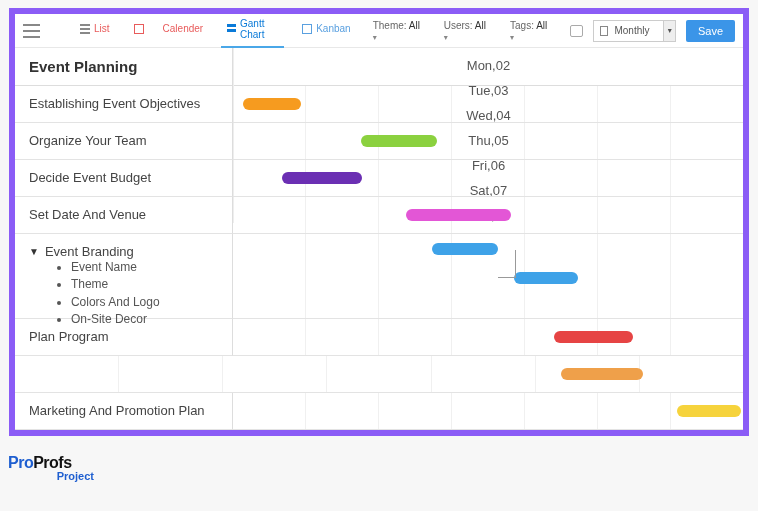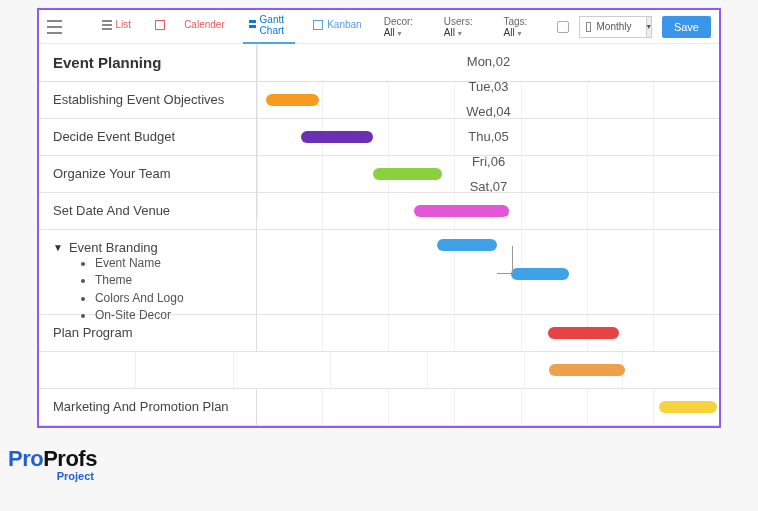--- a/index.html
+++ b/index.html
@@ -1,17 +1,17 @@
 <!DOCTYPE html>
 <html><head>
 <meta charset="utf-8">
 <style>
   * { box-sizing: border-box; margin: 0; padding: 0; }
   body { font-family: Arial, Helvetica, sans-serif; background: #f7f7f7; width: 758px; }
-  .app { background: #fff; width: 684px; margin: 8px auto 0; border: 2px solid #8b5cf6; }
+  .app { background: #fff; width: 740px; margin: 8px auto 0; border: 6px solid #8b5cf6; }
   
   .toolbar { display: flex; align-items: center; height: 34px; border-bottom: 1px solid #e8e8e8; padding: 0 8px; gap: 4px; }
   .hamburger { width: 18px; height: 14px; display: flex; flex-direction: column; justify-content: space-between; cursor: pointer; margin-right: 30px; }
   .hamburger span { height: 2px; background: #888; }
   .view-tabs { display: flex; gap: 12px; }
   .view-tab { display: flex; align-items: center; gap: 4px; font-size: 10px; color: #555; padding: 4px 6px 6px; cursor: pointer; border-bottom: 2px solid transparent; }
   .view-tab.active { color: #0a7ad8; border-bottom: 2px solid #4aa7e8; }
   .view-tab .ic { width: 10px; height: 10px; border: 1px solid currentColor; display: inline-block; }
   .view-tab.list .ic { border: none; background: linear-gradient(#888 2px, transparent 2px) 0 0/100% 4px; height: 10px; }
   .view-tab.cal .ic { border: 1px solid #e85b5b; }
@@ -43,21 +43,21 @@
   .day-col { flex: 1; border-left: 1px solid #f0f0f0; }
   .day-col:first-child { border-left: none; }
   .rows-wrap { position: relative; }
   .task-row { display: flex; }
   .task-left { width: 218px; border-right: 1px solid #ddd; border-bottom: 1px solid #e3e3e3; }
   .task-right { flex: 1; position: relative; border-bottom: 1px solid #e3e3e3; }
   .bar { position: absolute; height: 12px; border-radius: 6px; top: 50%; transform: translateY(-50%); cursor: pointer; }
   .connector { position: absolute; border: 1px solid #999; border-width: 0 1px 1px 0; width: 40px; }
   
   .logo-wrap { padding: 18px 0 20px 8px; }
-  .logo { font-weight: bold; font-size: 22px; letter-spacing: -0.5px; }
+  .logo { font-weight: bold; font-size: 16px; letter-spacing: -0.5px; }
   .logo .p1 { color: #1f5fd0; }
   .logo .p2 { color: #111; }
   .logo-sub { font-size: 11px; color: #1f5fd0; font-weight: bold; text-align: right; width: 86px; margin-top: -2px; }
 </style>
 </head>
 <body>
 
 <div class="app">
 
   <div class="toolbar">
@@ -82,21 +82,21 @@
         </div>
       <div class="view-tab kanban">
           <span class="ic"></span>
           <span>Kanban</span>
         </div>
     </div>
 
     <div class="spacer"></div>
 
     <div class="filter">
-      <span>Decor:</span>
+      <span>Theme:</span>
       <span class="val">All</span>
       <span class="caret">▾</span>
     </div>
     <div class="filter">
       <span>Users:</span>
       <span class="val">All</span>
       <span class="caret">▾</span>
     </div>
     <div class="filter">
       <span>Tags:</span>
@@ -141,50 +141,50 @@
             <div class="day-col"></div>
             <div class="day-col"></div>
             <div class="day-col"></div>
             <div class="day-col"></div>
           </div>
           <div class="bar" style="left: 2%; width: 11.4%; background: rgb(246, 155, 31);"></div>
         </div>
       </div>
       <div class="task-row" style="height: 37px;">
         <div class="task-left">
+          <div class="left-cell">Organize Your Team</div>
+        </div>
+        <div class="task-right">
+          <div class="day-cols">
+            <div class="day-col"></div>
+            <div class="day-col"></div>
+            <div class="day-col"></div>
+            <div class="day-col"></div>
+            <div class="day-col"></div>
+            <div class="day-col"></div>
+            <div class="day-col"></div>
+          </div>
+          <div class="bar" style="left: 25%; width: 15%; background: rgb(139, 209, 63);"></div>
+        </div>
+      </div>
+      <div class="task-row" style="height: 37px;">
+        <div class="task-left">
           <div class="left-cell">Decide Event Budget</div>
         </div>
         <div class="task-right">
           <div class="day-cols">
             <div class="day-col"></div>
             <div class="day-col"></div>
             <div class="day-col"></div>
             <div class="day-col"></div>
             <div class="day-col"></div>
             <div class="day-col"></div>
             <div class="day-col"></div>
           </div>
           <div class="bar" style="left: 9.6%; width: 15.6%; background: rgb(107, 47, 179);"></div>
-        </div>
-      </div>
-      <div class="task-row" style="height: 37px;">
-        <div class="task-left">
-          <div class="left-cell">Organize Your Team</div>
-        </div>
-        <div class="task-right">
-          <div class="day-cols">
-            <div class="day-col"></div>
-            <div class="day-col"></div>
-            <div class="day-col"></div>
-            <div class="day-col"></div>
-            <div class="day-col"></div>
-            <div class="day-col"></div>
-            <div class="day-col"></div>
-          </div>
-          <div class="bar" style="left: 25%; width: 15%; background: rgb(139, 209, 63);"></div>
         </div>
       </div>
       <div class="task-row" style="height: 37px;">
         <div class="task-left">
           <div class="left-cell">Set Date And Venue</div>
         </div>
         <div class="task-right">
           <div class="day-cols">
             <div class="day-col"></div>
             <div class="day-col"></div>

